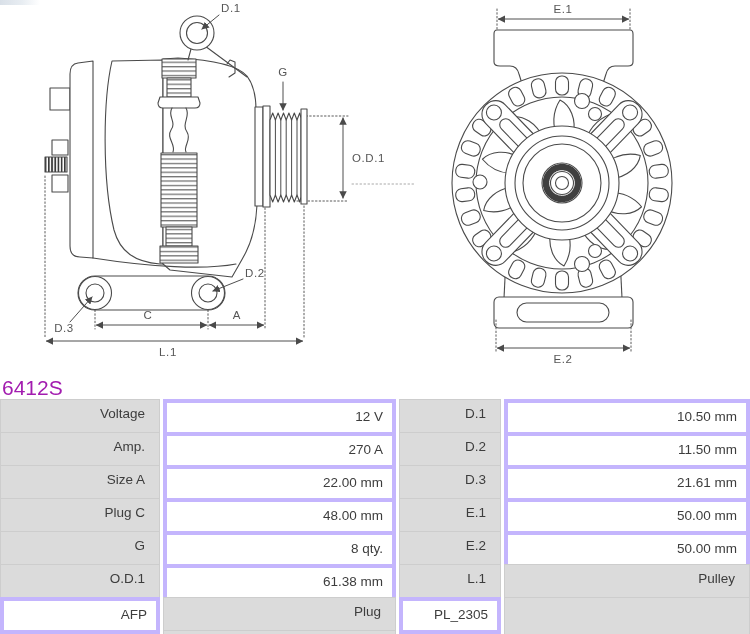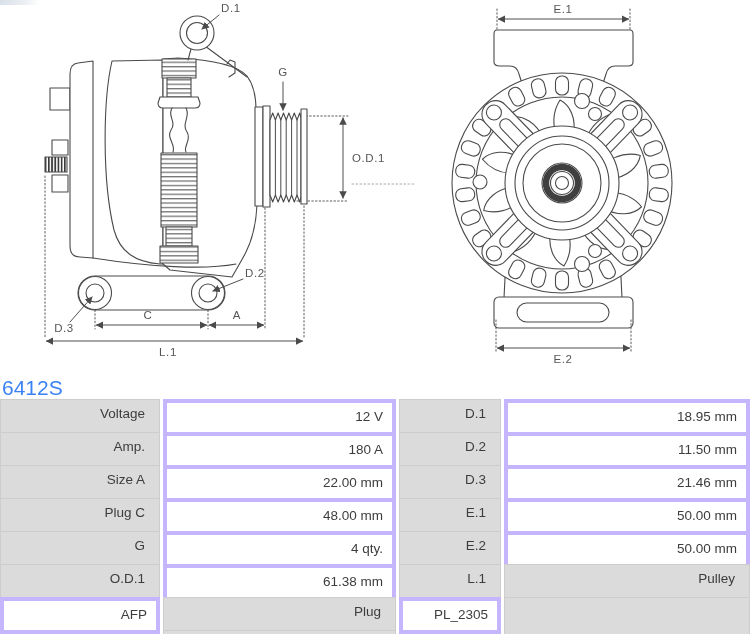--- a/index.html
+++ b/index.html
@@ -8,21 +8,21 @@
     background:#fff; font-family:"Liberation Sans", sans-serif;
   }
   .logo-sliver {
     position:absolute; left:0; top:0; width:40px; height:5px;
     background:linear-gradient(90deg,#d9e0e8 0%,#e8edf2 55%,rgba(255,255,255,0) 100%);
   }
   .diagram-svg { position:absolute; left:0; top:0; }
   .part-code {
     position:absolute; left:2px; top:376px;
     font-size:21px; line-height:24px; font-weight:400;
-    color:#3b82f6; text-decoration:none; cursor:pointer;
+    color:#a21caf; text-decoration:none; cursor:pointer;
   }
   .spec-grid {
     position:absolute; left:0; top:399px; width:750px;
     display:grid;
     grid-template-columns:160px 233px 102px 1fr;
     gap:3px 3px;
     grid-auto-rows:30px;
     font-size:13.5px; color:#3d3d3d;
   }
   .spec-grid .cell {
@@ -246,39 +246,39 @@
       <text x="563" y="363" text-anchor="middle" stroke="none" fill="#565656">E.2</text>
     </g>
   </svg>
 
   <a class="part-code">6412S</a>
 
   <div class="spec-grid">
     <div class="cell lbl">Voltage</div>
     <div class="cell val">12 V</div>
     <div class="cell lbl">D.1</div>
-    <div class="cell val">18.95 mm</div>
+    <div class="cell val">10.50 mm</div>
 
     <div class="cell lbl">Amp.</div>
-    <div class="cell val">180 A</div>
+    <div class="cell val">270 A</div>
     <div class="cell lbl">D.2</div>
     <div class="cell val">11.50 mm</div>
 
     <div class="cell lbl">Size A</div>
     <div class="cell val">22.00 mm</div>
     <div class="cell lbl">D.3</div>
-    <div class="cell val">21.46 mm</div>
+    <div class="cell val">21.61 mm</div>
 
     <div class="cell lbl">Plug C</div>
     <div class="cell val">48.00 mm</div>
     <div class="cell lbl">E.1</div>
     <div class="cell val">50.00 mm</div>
 
     <div class="cell lbl">G</div>
-    <div class="cell val">4 qty.</div>
+    <div class="cell val">8 qty.</div>
     <div class="cell lbl">E.2</div>
     <div class="cell val">50.00 mm</div>
 
     <div class="cell lbl">O.D.1</div>
     <div class="cell val">61.38 mm</div>
     <div class="cell lbl">L.1</div>
 
     <div class="cell lbl">Pulley</div>
     <div class="cell val">AFP</div>
     <div class="cell lbl">Plug</div>

